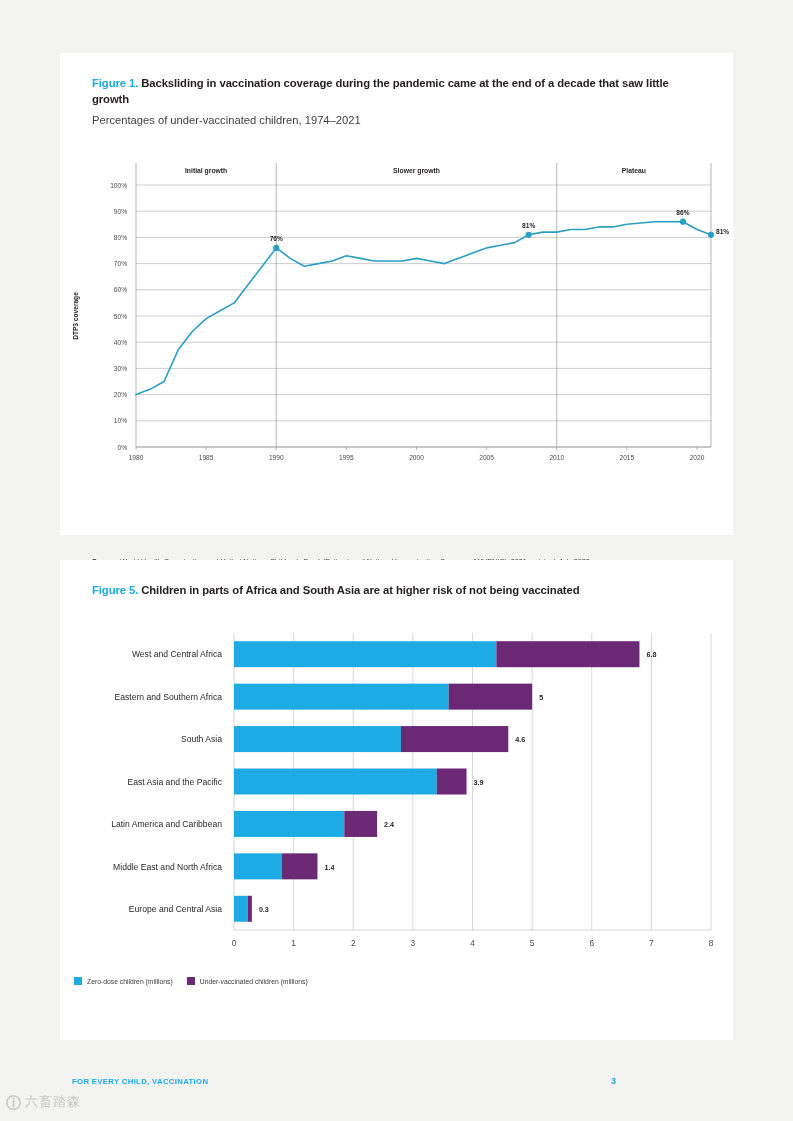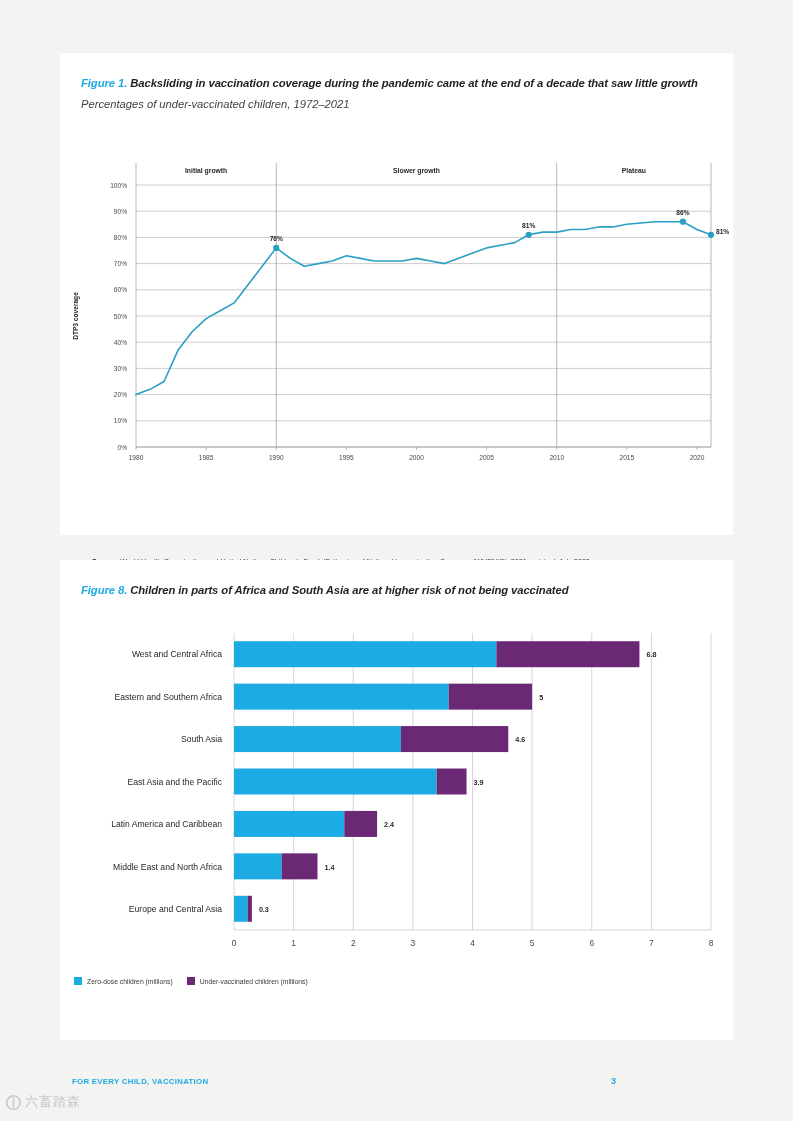--- a/index.html
+++ b/index.html
@@ -12,21 +12,21 @@
   }
   .page{position:relative;width:793px;height:1121px;}
 
   .card{
     position:absolute;left:60px;width:673px;
     background:#ffffff;
   }
   #fig1-card{top:53px;height:482px;}
   #fig2-card{top:560px;height:480px;}
 
-  .fig-head{padding:22px 32px 0 21px;font-style:italic;}
+  .fig-head{padding:22px 32px 0 32px;}
   .fig-title{
     font-size:11.3px;font-weight:bold;color:#231f20;
     line-height:16px;letter-spacing:-0.1px;
   }
   .fig-label{color:#1cabe2;}
   .fig-sub{
     font-size:11.2px;color:#3f3f3f;margin-top:6px;
     line-height:15px;font-weight:normal;
   }
 
@@ -67,31 +67,31 @@
 <body>
 
 <div class="page">
 
   <div class="card" id="fig1-card">
     <div class="fig-head">
       <div class="fig-title">
         <span class="fig-label">Figure 1.</span>
         <span>Backsliding in vaccination coverage during the pandemic came at the end of a decade that saw little growth</span>
       </div>
-      <div class="fig-sub">Percentages of under-vaccinated children, 1972–2021</div>
+      <div class="fig-sub">Percentages of under-vaccinated children, 1974–2021</div>
     </div>
     <div class="source" id="fig1-source">
       <b>Source</b><span>: World Health Organization and United Nations Children's Fund, 'Estimates of National Immunization Coverage (WUENIC), 2021 revision', July 2022.</span>
     </div>
   </div>
 
   <div class="card" id="fig2-card">
     <div class="fig-head">
       <div class="fig-title">
-        <span class="fig-label">Figure 8.</span>
+        <span class="fig-label">Figure 5.</span>
         <span>Children in parts of Africa and South Asia are at higher risk of not being vaccinated</span>
       </div>
     </div>
 
   </div>
 
   <div class="chart" id="fig1-chart">
       <svg width="673" height="320">
         <line x1="76" y1="292" x2="651" y2="292" stroke="#b9b9b9" stroke-width="0.7"></line>
         <text x="67" y="294.5" font-size="6.6" font-family="&quot;Liberation Sans&quot;, sans-serif" fill="#4a4a4a" text-anchor="end" font-weight="normal">0%</text>

